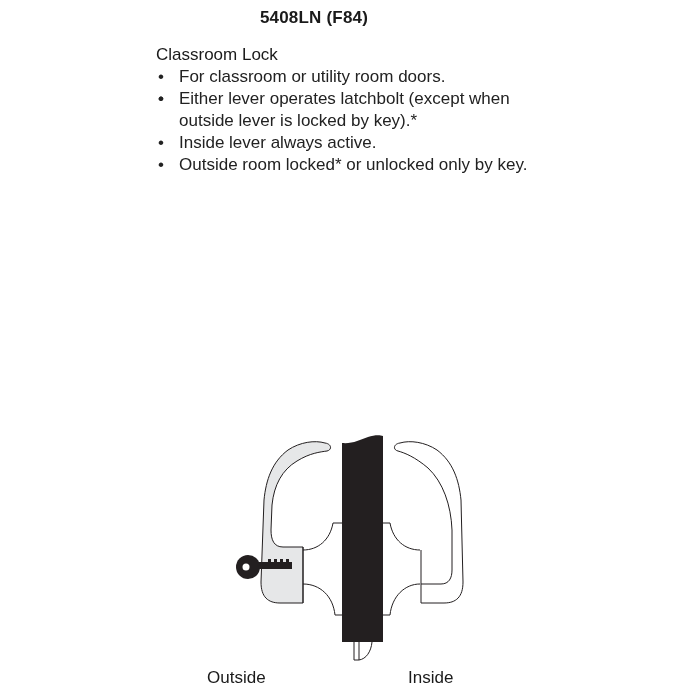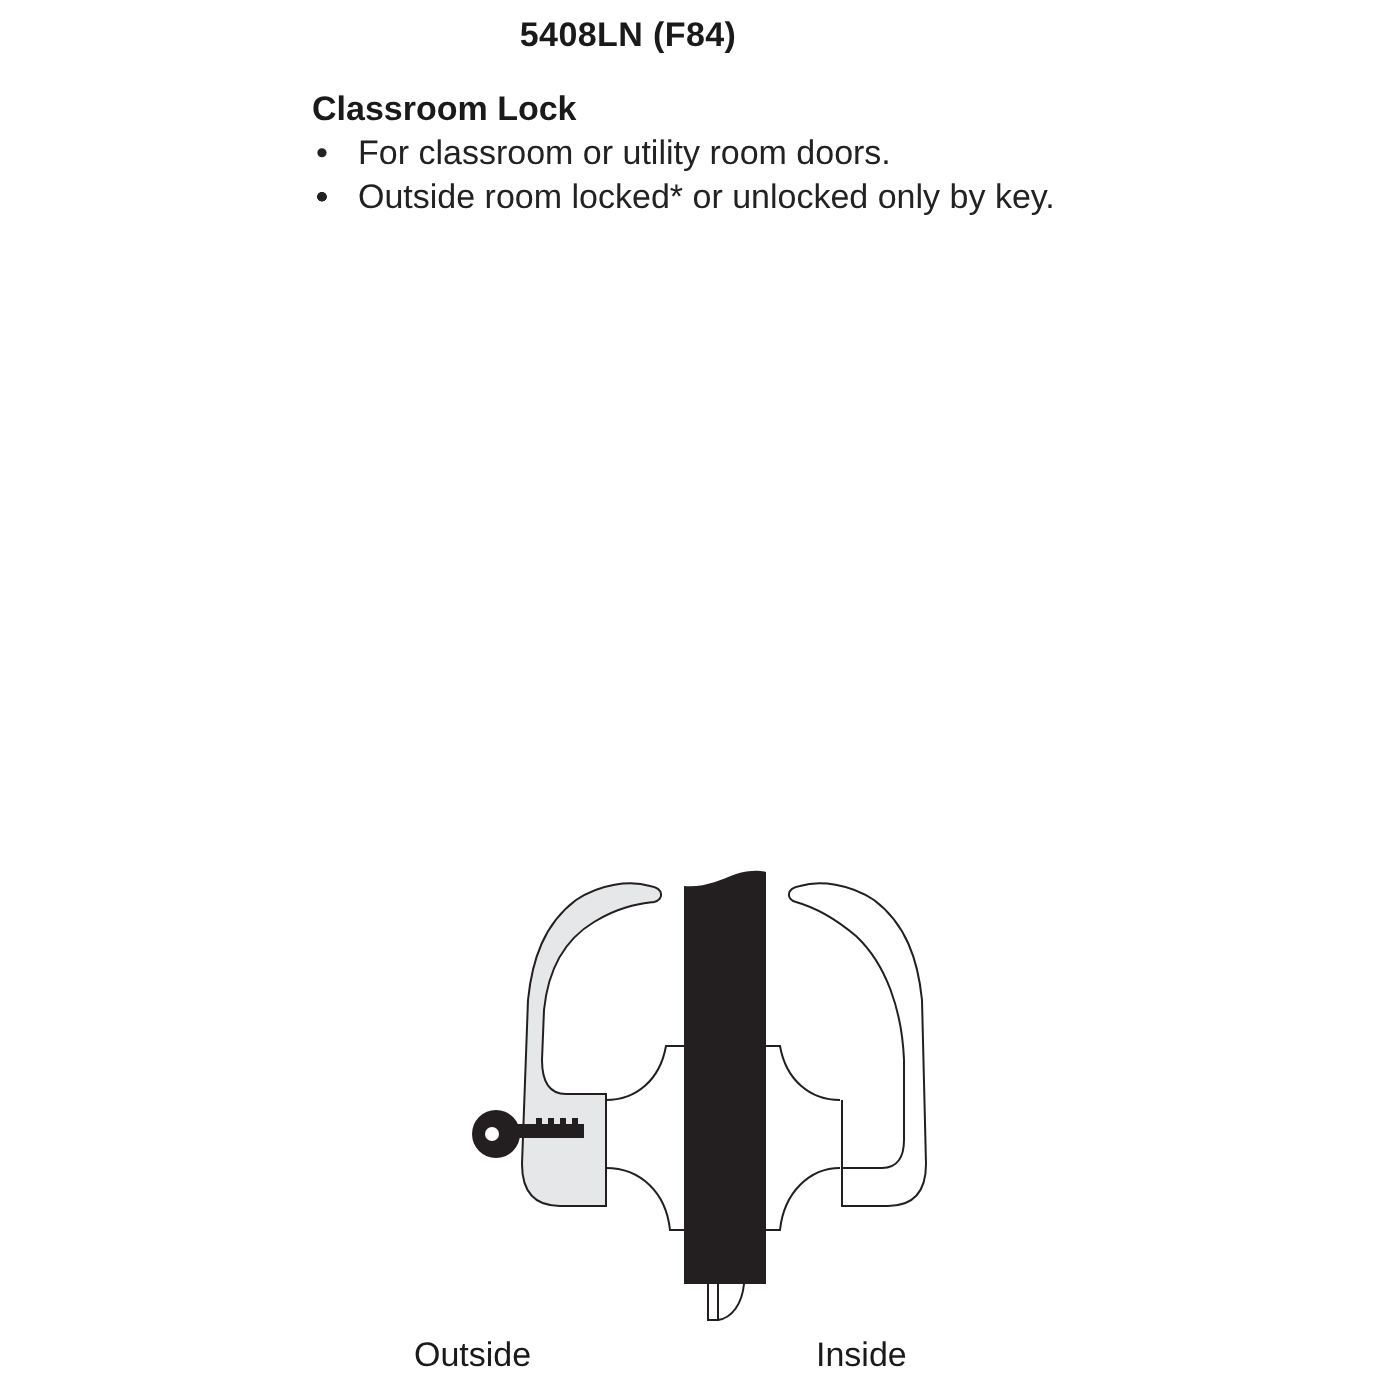--- a/index.html
+++ b/index.html
@@ -1,39 +1,39 @@
 <!DOCTYPE html>
 <html><head>
   <meta charset="utf-8">
   <style>
     html, body { margin: 0; padding: 0; background: #ffffff; }
     body { width: 700px; height: 700px; position: relative; overflow: hidden;
            font-family: "Liberation Sans", sans-serif; color: #1a1a1a; }
     .title { position: absolute; top: 8px; left: 0; width: 628px; text-align: center;
              font-weight: bold; font-size: 17px; letter-spacing: 0.2px; }
-    .heading { position: absolute; top: 45px; left: 156px; font-weight: bold; font-size: 17px; }
+    .heading { position: absolute; top: 45px; left: 156px; font-weight: normal; font-size: 17px; }
     .bullets { position: absolute; top: 66px; left: 156px; width: 400px; margin: 0; padding: 0; list-style: none; }
     .bullets li { position: relative; padding-left: 23px; font-size: 17px; line-height: 22px; color: #222; }
     .bullets li .dot { position: absolute; left: 2px; top: 0; }
     .diagram { position: absolute; left: 0; top: 0; width: 700px; height: 700px; }
     .label { position: absolute; top: 668px; font-weight: normal; font-size: 17px; }
     .label.outside { left: 207px; }
     .label.inside { left: 408px; }
   </style>
 </head>
 <body>
 
 <div>
   <div class="title">5408LN (F84)</div>
   <div class="heading">Classroom Lock</div>
   <ul class="bullets">
     <li><span class="dot">•</span><span>For classroom or utility room doors.</span></li>
     <li><span class="dot">•</span></li>
-    <li><span class="dot">•</span></li>
-    <li><span class="dot">•</span></li>
+    <li><span class="dot">•</span><span>Either lever operates latchbolt (except when outside lever is locked by key).*</span></li>
+    <li><span class="dot">•</span><span>Inside lever always active.</span></li>
     <li><span class="dot">•</span><span>Outside room locked* or unlocked only by key.</span></li>
   </ul>
 
   <svg class="diagram" viewBox="0 0 700 700" xmlns="http://www.w3.org/2000/svg">
 
     <g stroke="#231f20" stroke-width="1" fill="#e6e7e8">
       <path d="M325,443 C315,440 300,442 288,450 C272,462 266,480 264,500 L261,582 C261,597 268,603 280,603 L303,603 L303,547 L283,547 C274,547 271,540 271,530 L272,505 C274,485 282,470 297,461 C310,453 320,452 327,451 C332,450 332,444 325,443 Z"></path>
     </g>
 
     <g stroke="#231f20" stroke-width="1" fill="none">

